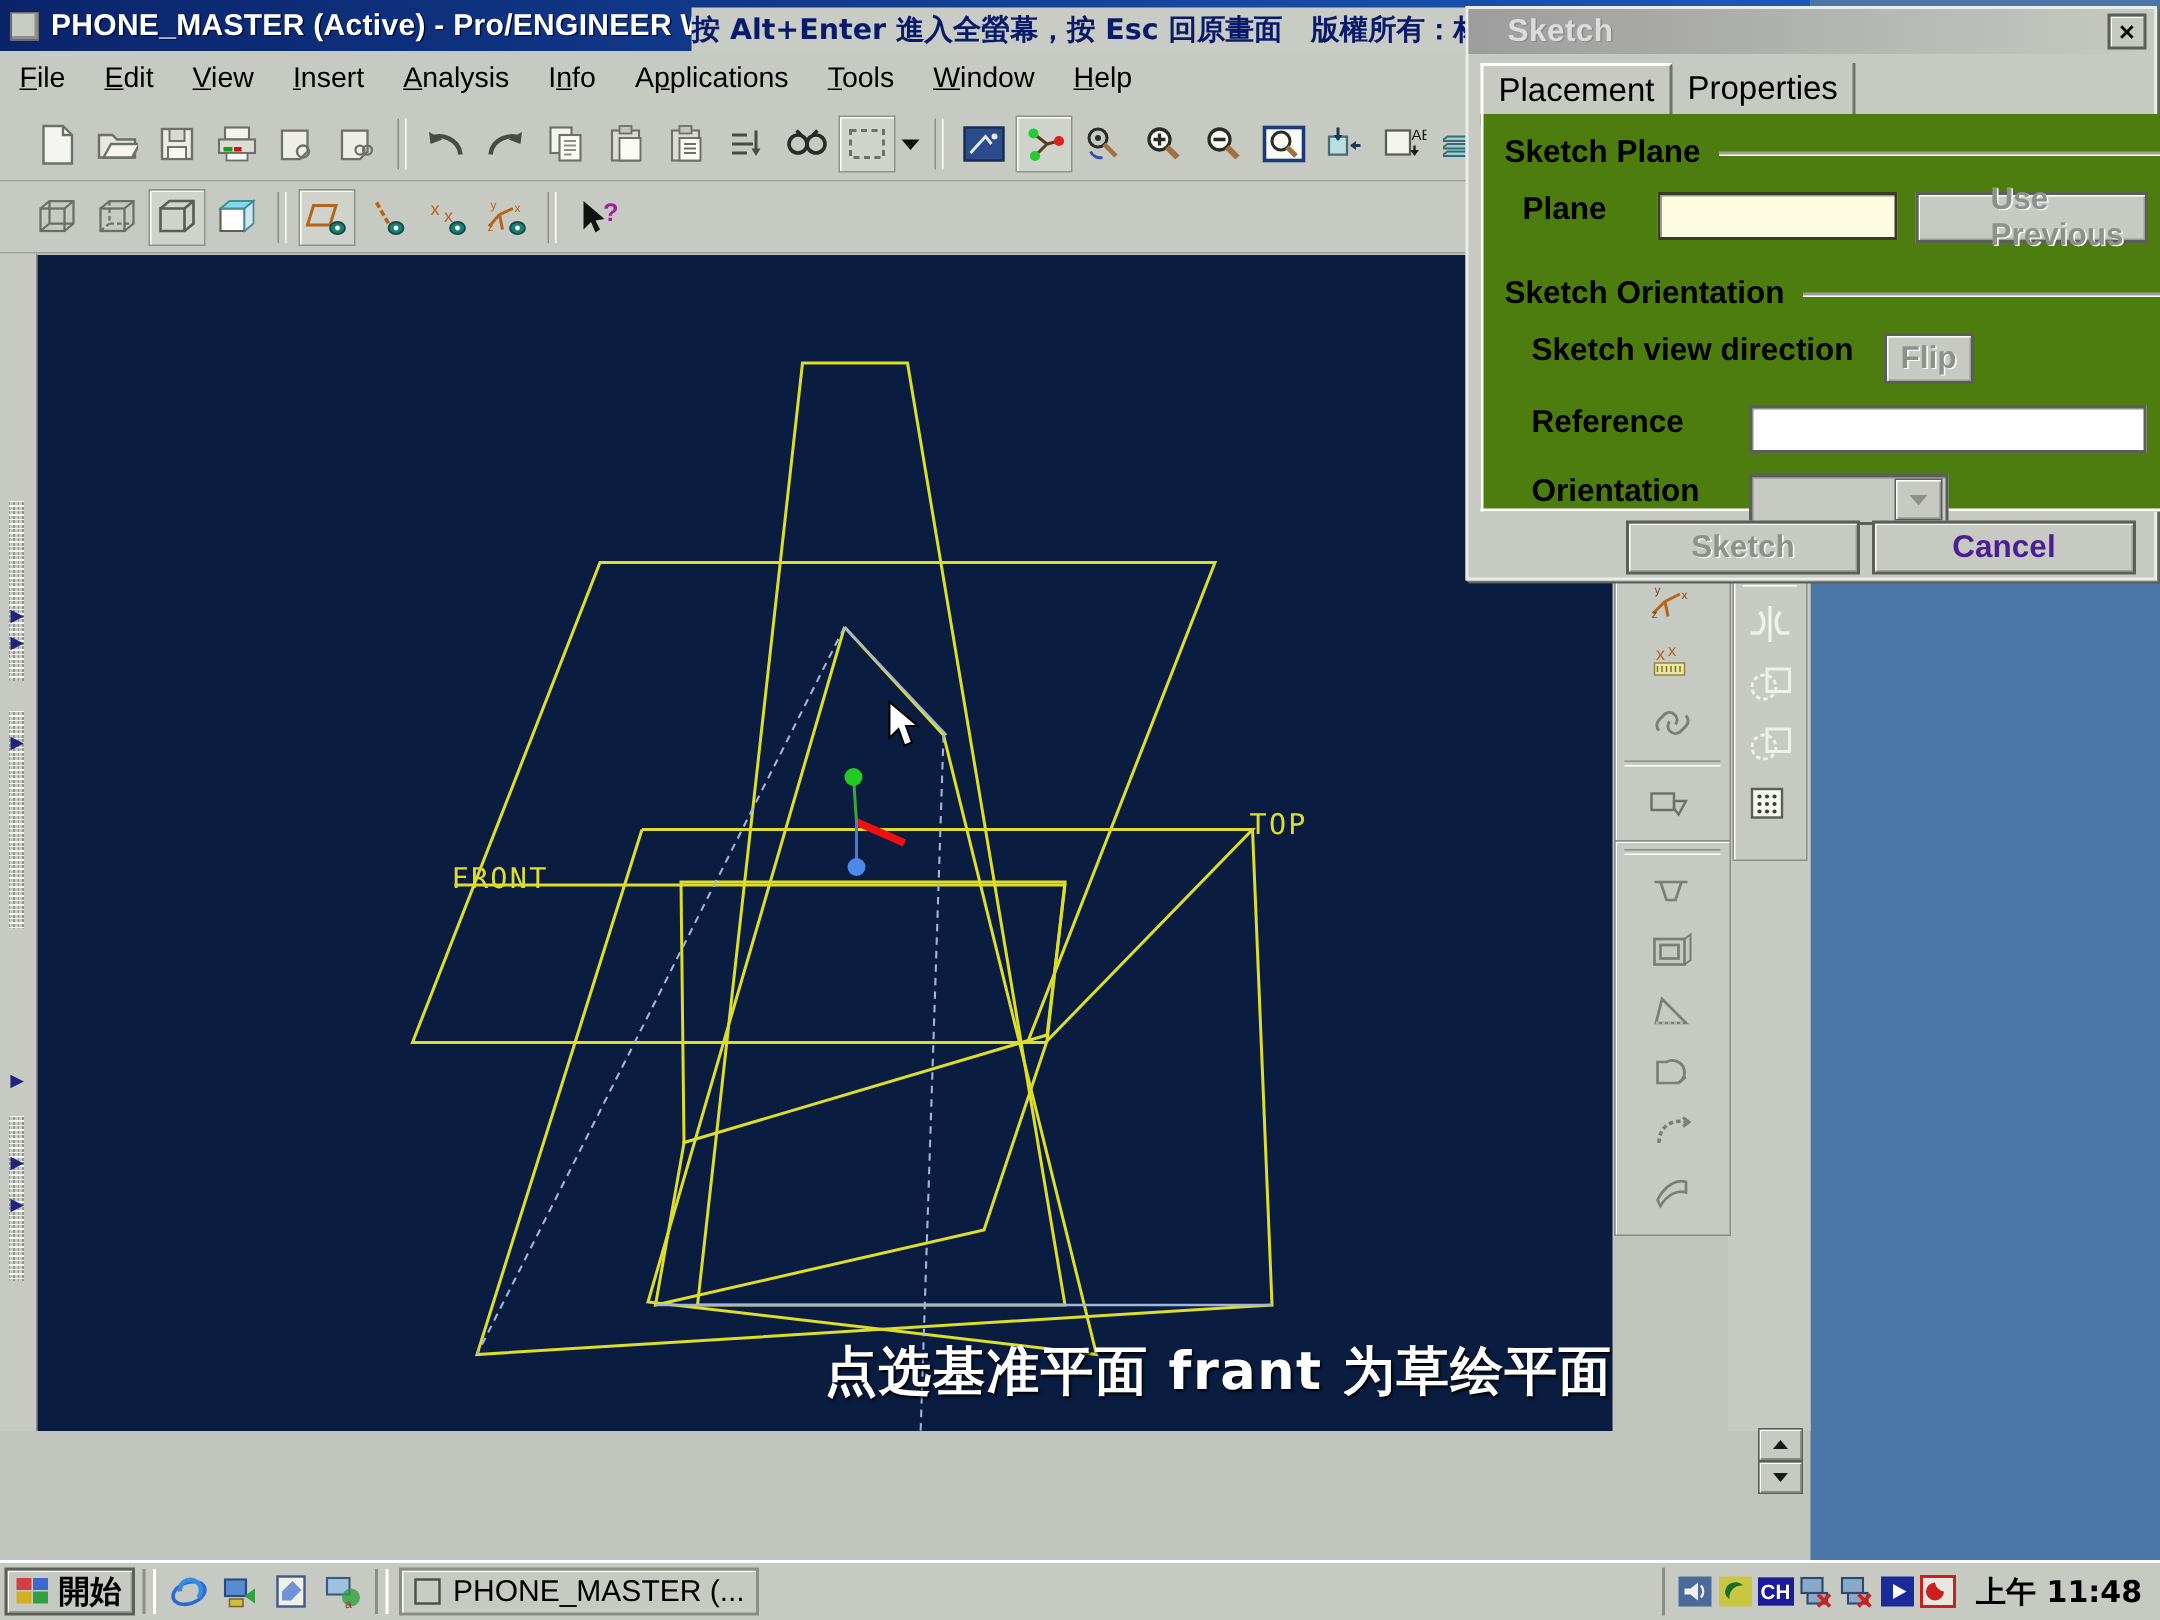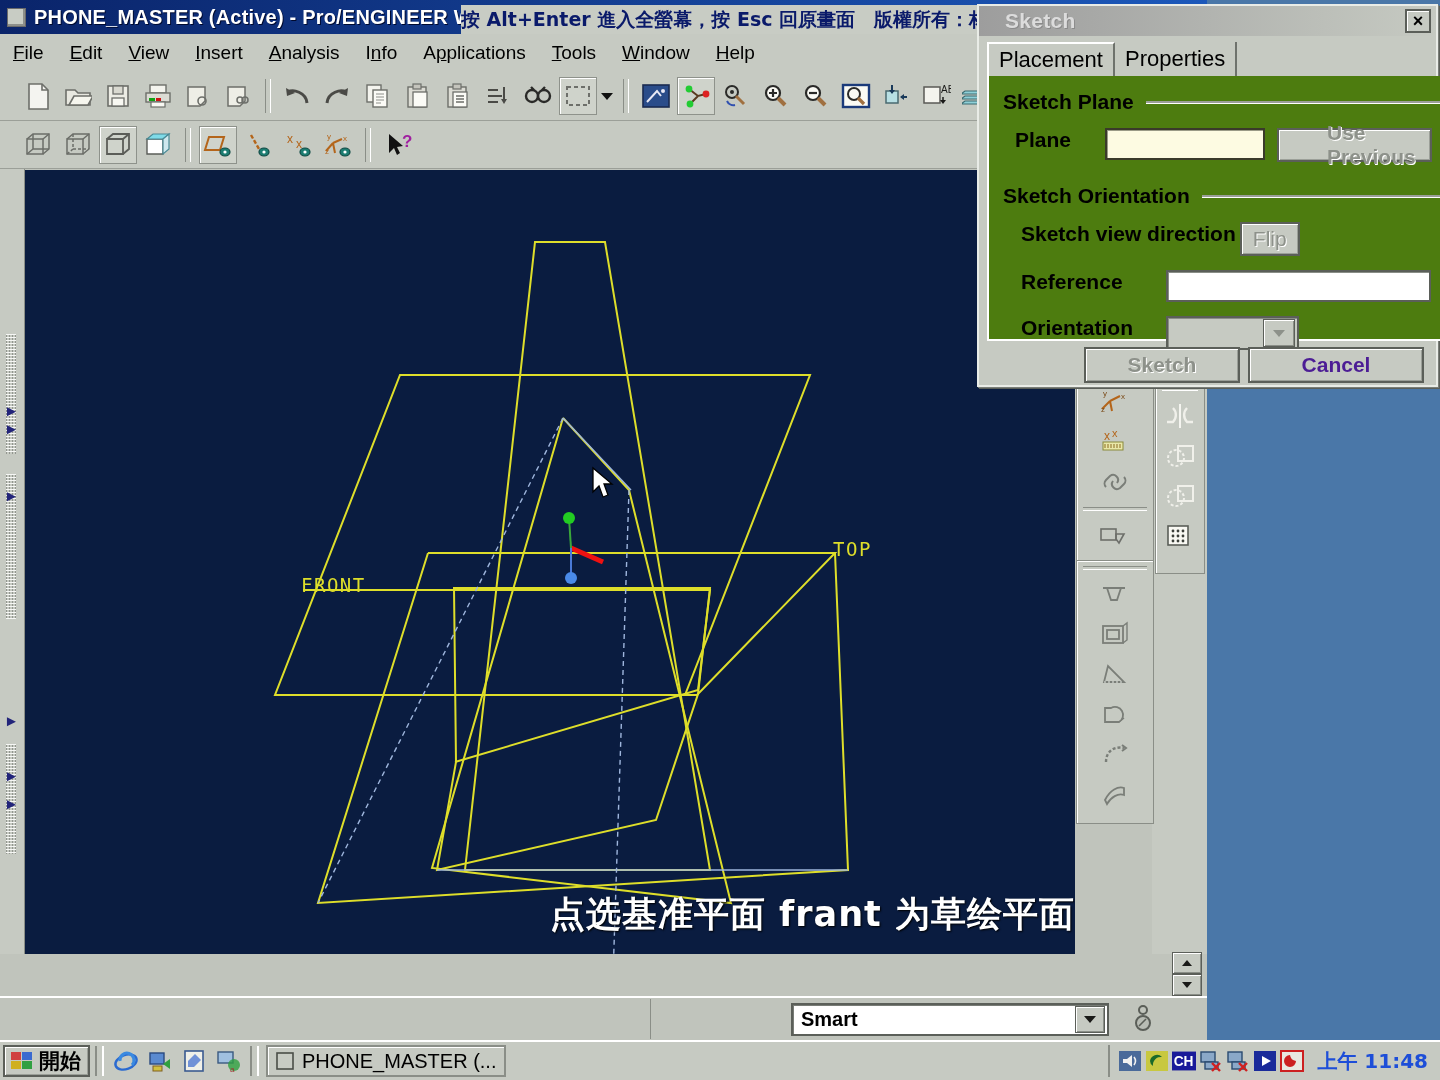--- a/index.html
+++ b/index.html
@@ -285,21 +285,21 @@
     box-shadow:inset 1px 1px 0 #ffffff;
     display:flex;align-items:center;gap:8px;box-sizing:border-box;
   }
   #task-button span{font-size:20px;color:#000;white-space:nowrap;}
   #tray{
     margin-left:auto;margin-right:4px;height:32px;
     display:flex;align-items:center;gap:3px;padding:0 8px;
     border-left:2px solid #8a8e87;
     box-sizing:border-box;
   }
-  #tray-time{font-size:20px;font-weight:bold;color:#1d4ed8;margin-left:10px;white-space:nowrap;font-family:"DejaVu Sans","Liberation Sans",sans-serif;}
+  #tray-time{font-size:20px;font-weight:bold;color:#000000;margin-left:10px;white-space:nowrap;font-family:"DejaVu Sans","Liberation Sans",sans-serif;}
   .tray-ico{width:24px;height:24px;}
 </style>
 </head>
 <body>
 
 <div id="app-window">
 
   <div id="title-bar">
     <div id="title-icon"></div>
     <div id="title-text">PHONE_MASTER (Active) - Pro/ENGINEER Wild</div>
@@ -782,40 +782,20 @@
           <path d="M7 2 L12 8 L2 8 Z" fill="#1a1a18"></path>
         </svg>
     </div>
     <div class="sc-arrow">
       <svg width="14" height="10">
           <path d="M7 8 L2 2 L12 2 Z" fill="#1a1a18"></path>
         </svg>
     </div>
   </div>
 
-  <div id="status-bar">
-    <div id="status-left"></div>
-    <div id="status-mid"></div>
-    <div id="filter-select">
-      <div id="filter-value">Smart</div>
-      <div id="filter-drop">
-        <svg width="14" height="9">
-            <path d="M7 8 L1 1 L13 1 Z" fill="#1a1a18"></path>
-          </svg>
-      </div>
-    </div>
-    <div style="width:22px"></div>
-    <div>
-      <svg width="24" height="32">
-          <circle cx="12" cy="9" r="4" fill="none" stroke="#5a5e58" stroke-width="2"></circle>
-          <circle cx="12" cy="22" r="7" fill="#b8bcb4" stroke="#5a5e58" stroke-width="2"></circle>
-          <path d="M8 25 l7 -7" stroke="#5a5e58" stroke-width="1.6"></path>
-        </svg>
-    </div>
-  </div>
 </div>
 
 <div id="sketch-dialog">
   <div id="dlg-title">
     <div id="dlg-title-text">Sketch</div>
     <div id="dlg-close">×</div>
   </div>
 
   <div id="dlg-tabs">
     <div class="dlg-tab active">Placement</div>
@@ -833,21 +813,21 @@
       <div class="txt-input" style="width:160px;height:32px;"></div>
       <div class="btn disabled" style="width:155px;height:34px;margin-left:12px;font-weight:bold;padding-left:48px;">Use Previous</div>
     </div>
 
     <div class="group-head" style="margin-top:22px;">
       <span>Sketch Orientation</span>
       <div class="rule"></div>
     </div>
     <div class="field-row" style="margin-left:32px;">
       <div class="field-label">Sketch view direction</div>
-      <div class="btn disabled" style="width:60px;height:34px;margin-left:4px;font-weight:normal;">Flip</div>
+      <div class="btn disabled" style="width:60px;height:34px;margin-left:20px;font-weight:bold;">Flip</div>
     </div>
     <div class="field-row" style="margin-left:32px;">
       <div class="field-label" style="width:145px">Reference</div>
       <div class="txt-input white" style="width:265px;height:32px;"></div>
     </div>
     <div class="field-row" style="margin-left:32px;">
       <div class="field-label" style="width:145px">Orientation</div>
       <div class="combo" style="width:133px;height:34px;">
         <div class="combo-btn">
           <svg width="14" height="9">

